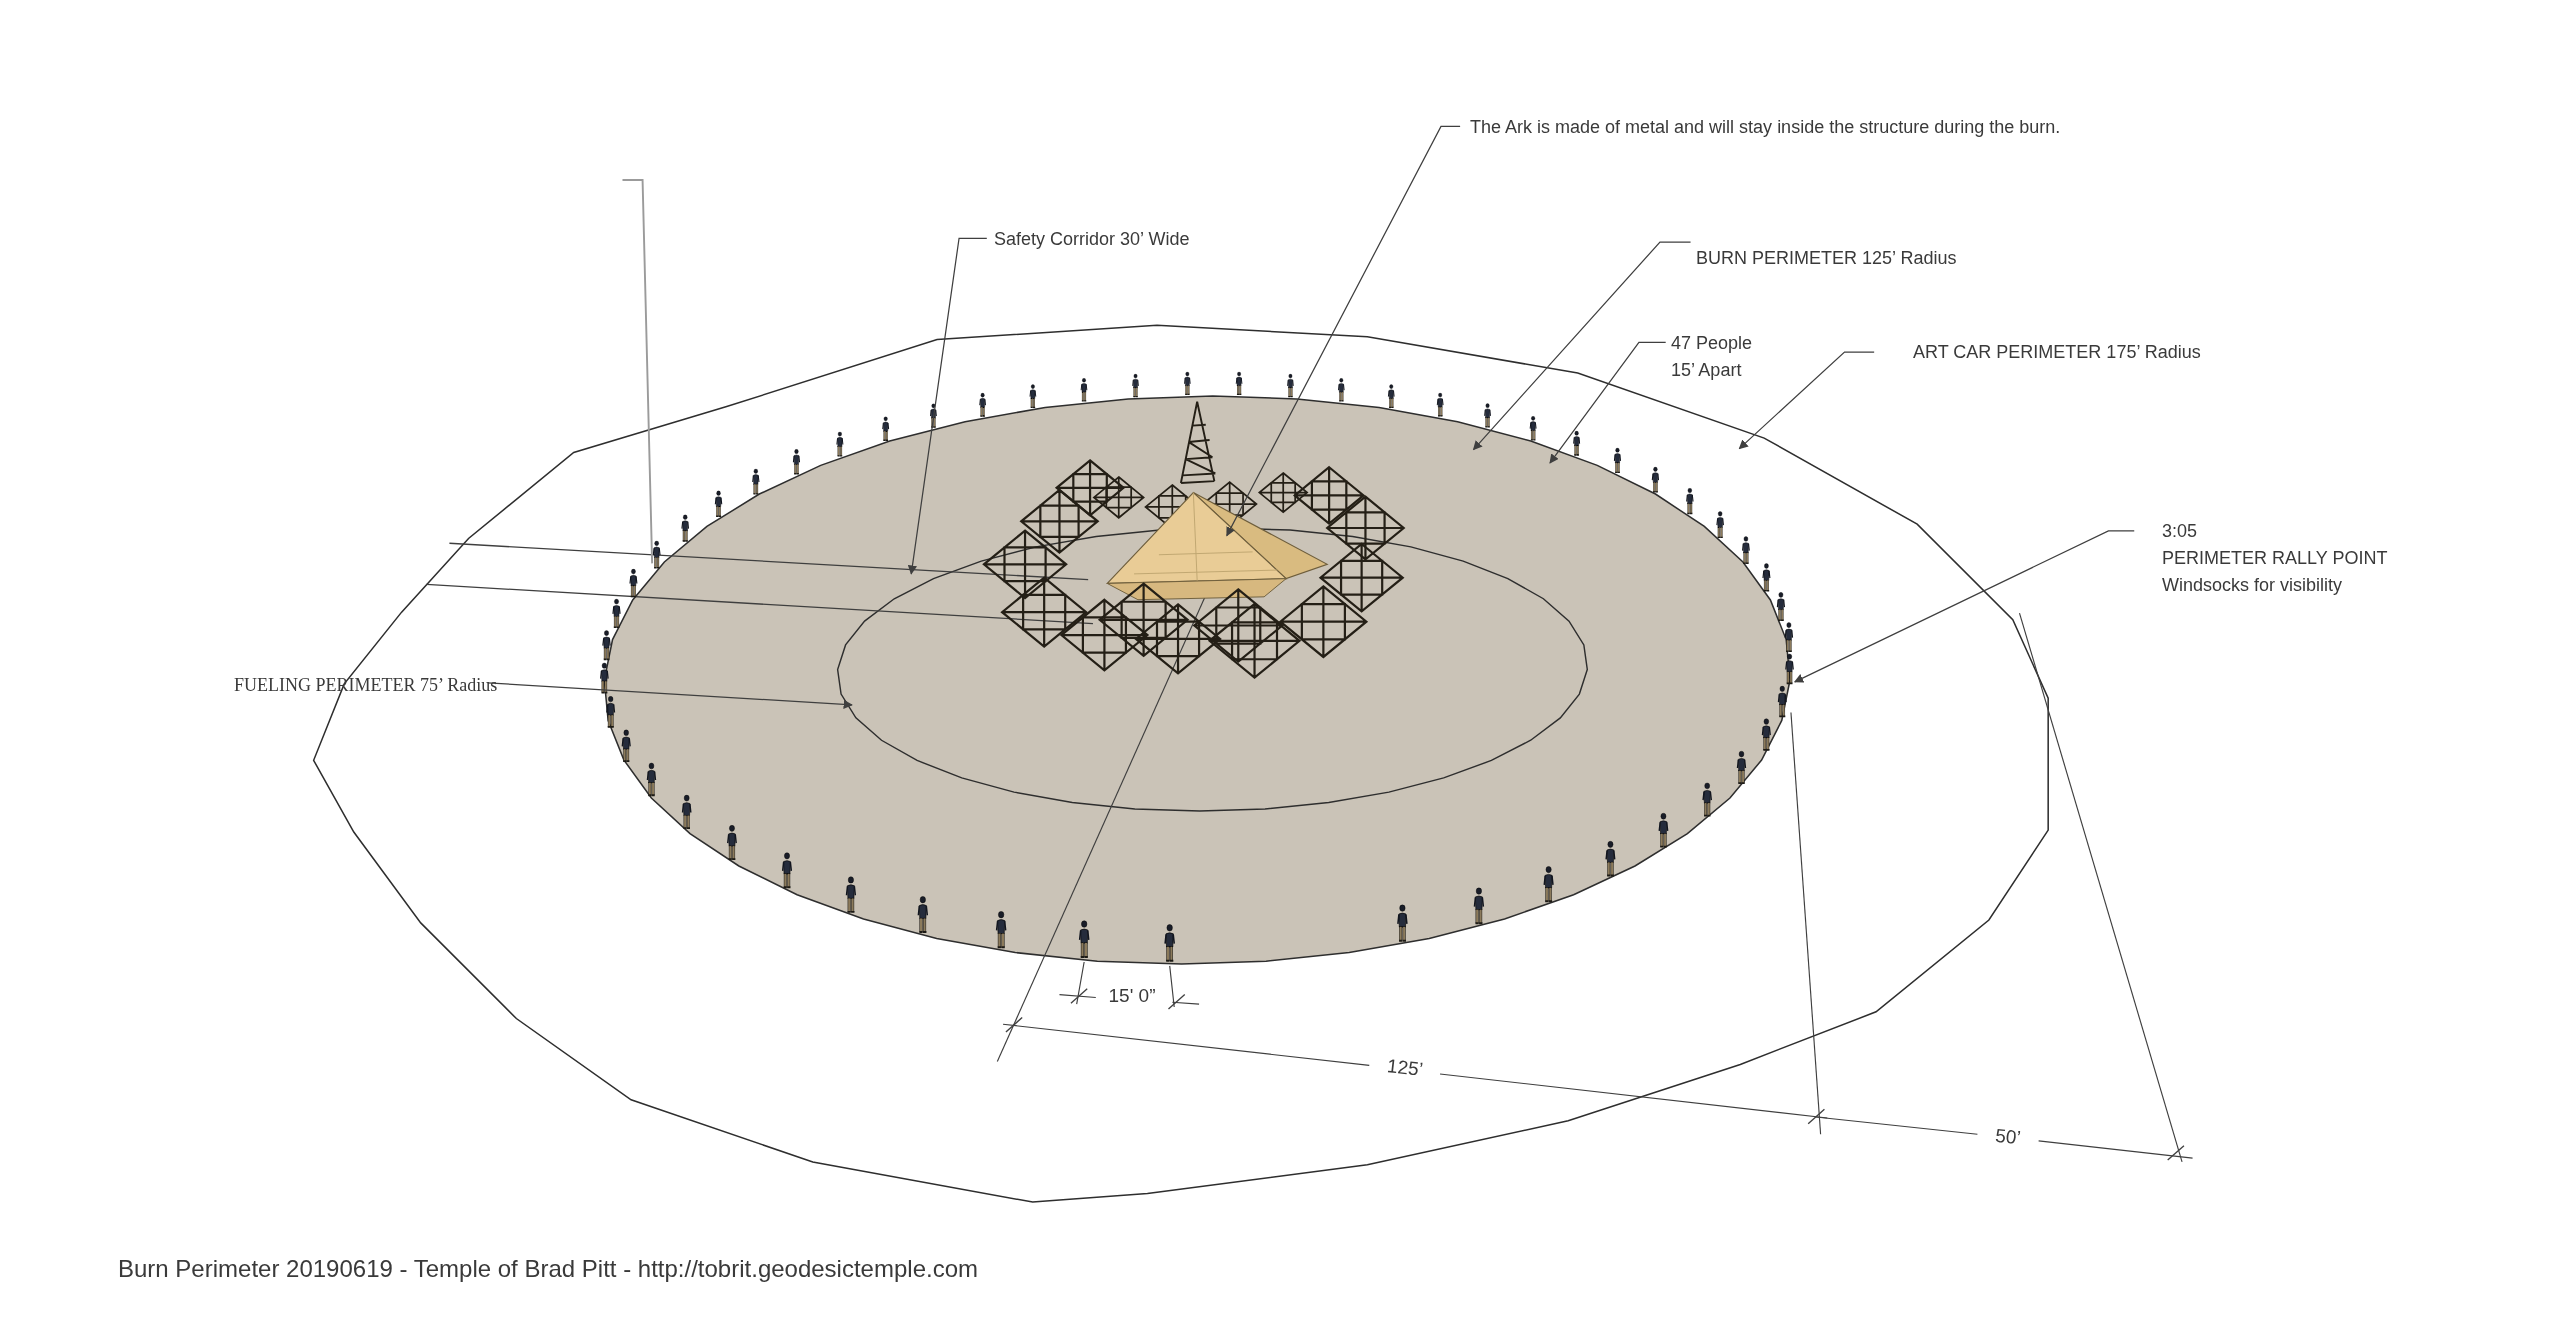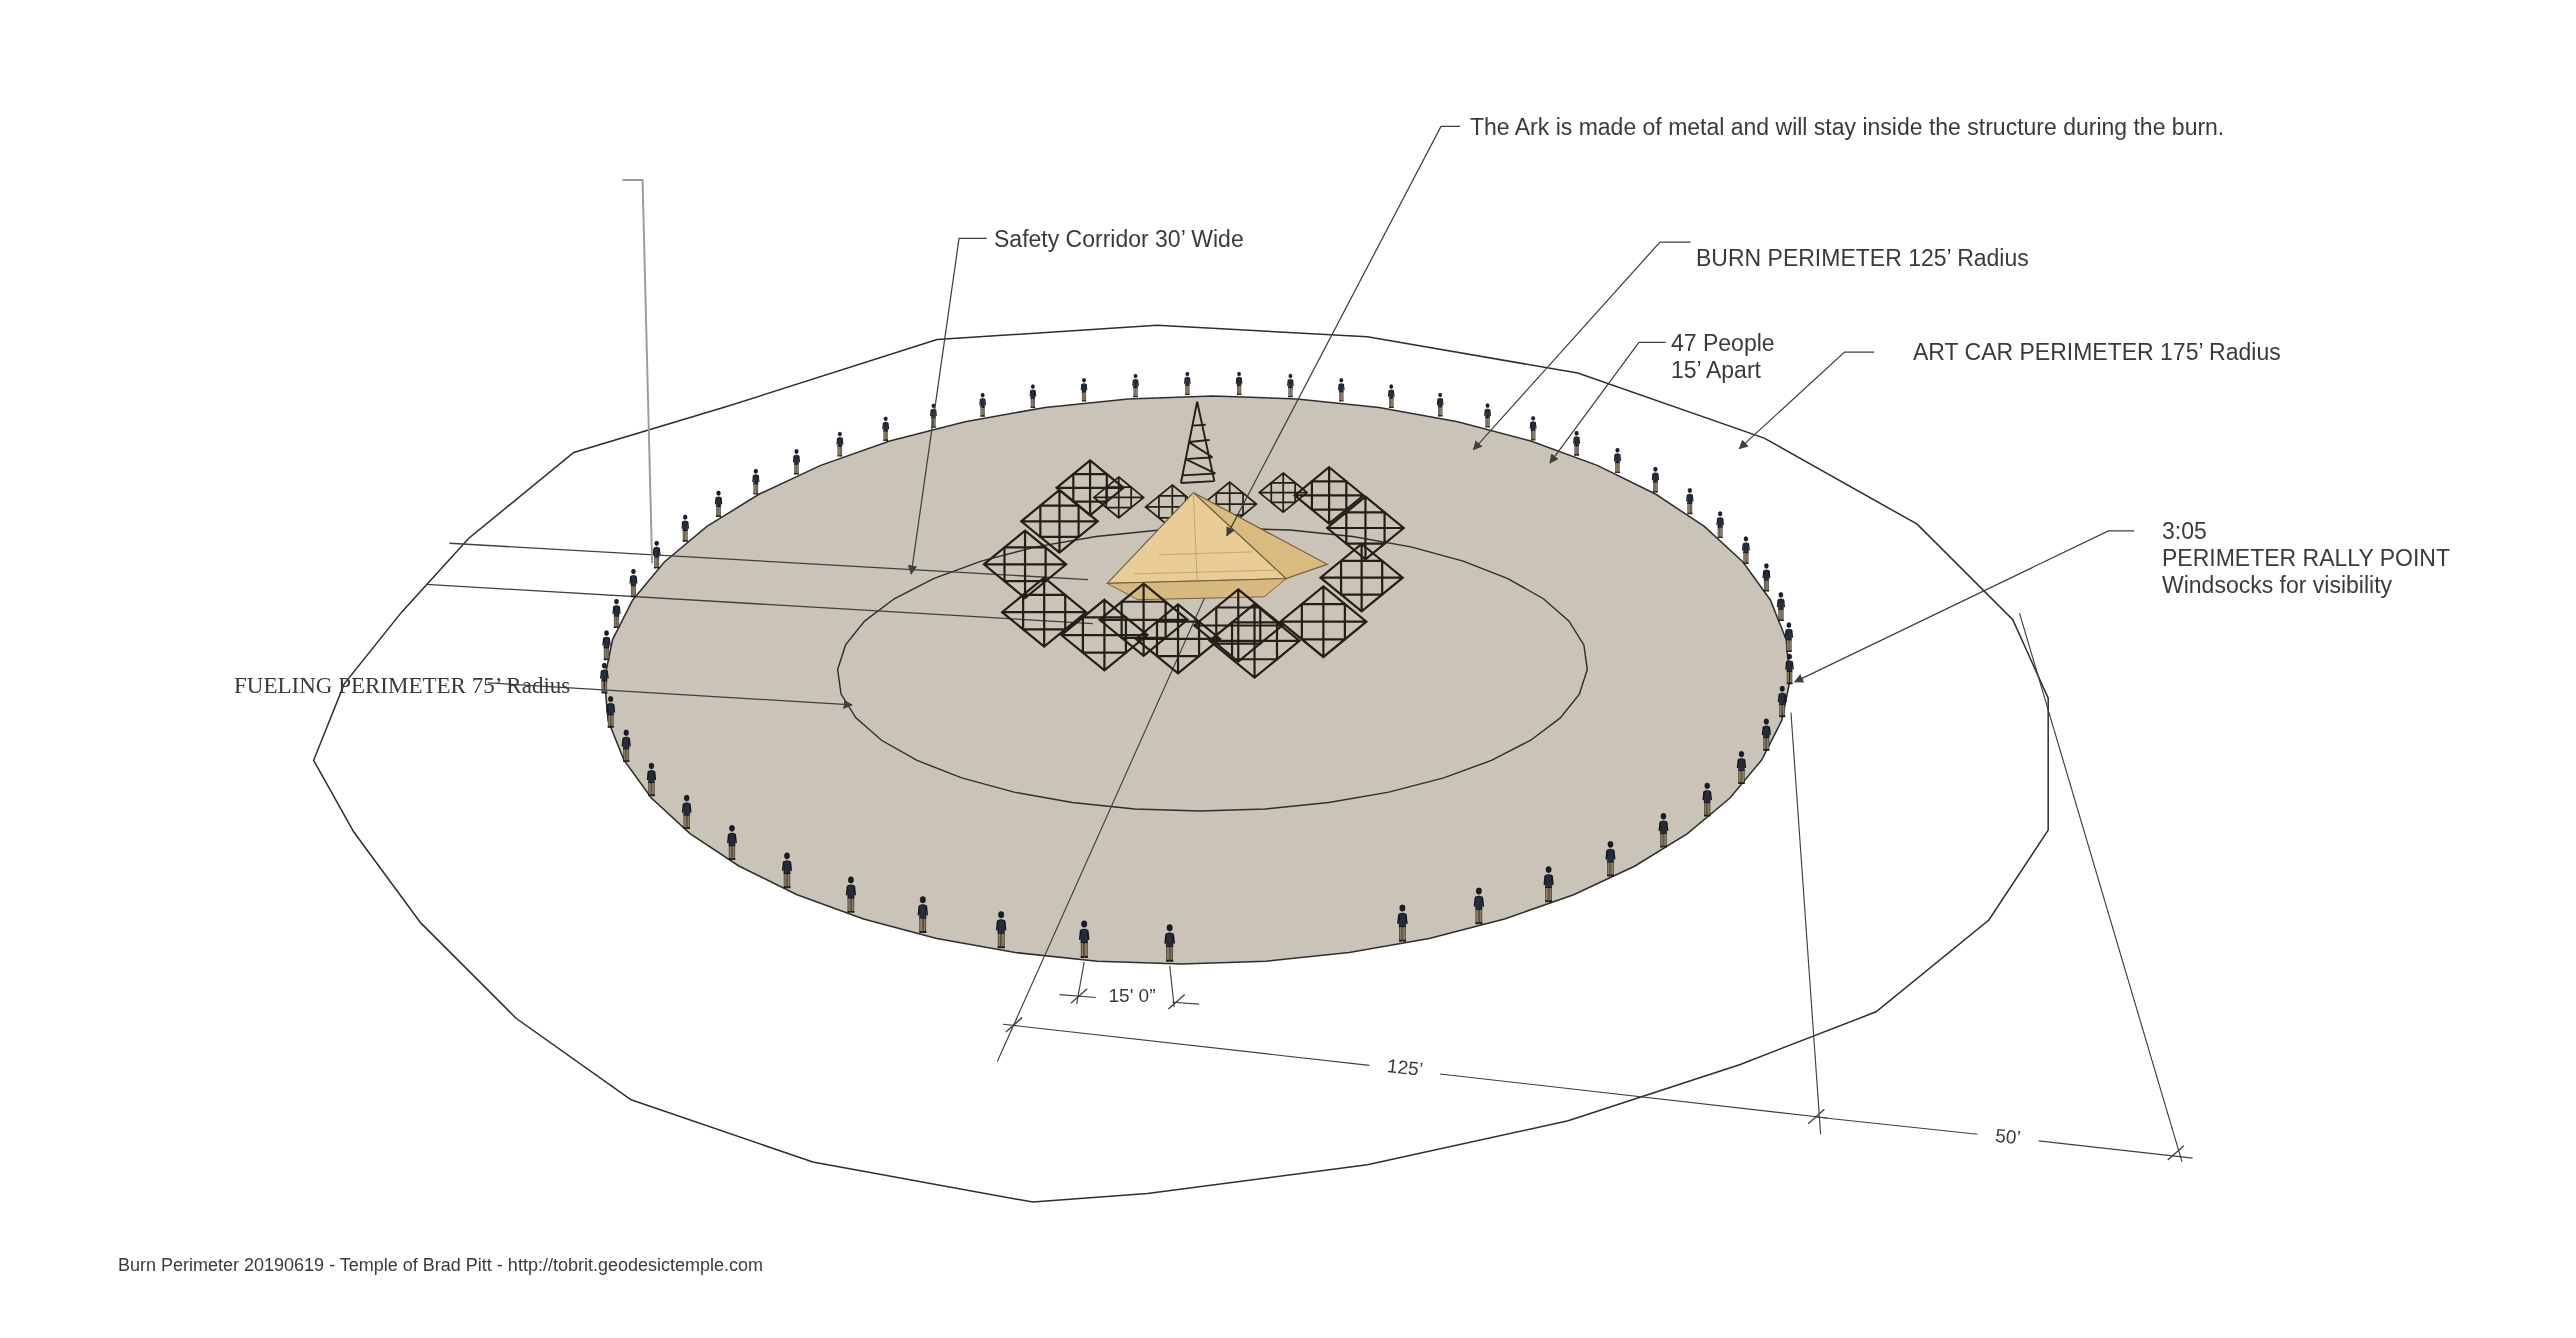--- a/index.html
+++ b/index.html
@@ -1,25 +1,25 @@
 <!DOCTYPE html>
 <html style="--jacket: #252c3c; --pants: #8c7b5c;"><head>
 <meta charset="utf-8">
 <style>
   html,body{margin:0;padding:0;background:#ffffff;}
   #stage{position:relative;width:2576px;height:1339px;background:#ffffff;overflow:hidden;
          font-family:"Liberation Sans",sans-serif;}
   #stage svg{position:absolute;left:0;top:0;}
-  .lbl{position:absolute;color:#3a3a3a;font-size:23px;line-height:27px;white-space:nowrap;}
+  .lbl{position:absolute;color:#3a3a3a;font-size:18px;line-height:27px;white-space:nowrap;}
   .lbl .ln{display:block;}
   .dim{position:absolute;color:#3a3a3a;font-size:19px;white-space:nowrap;
        transform:translate(-50%,-50%);}
   .dim.r6{transform:translate(-50%,-50%) rotate(6.4deg);}
   .dim.r5{transform:translate(-50%,-50%) rotate(6deg);}
-  .footer{position:absolute;color:#3a3a3a;font-size:18px;white-space:nowrap;}
+  .footer{position:absolute;color:#3a3a3a;font-size:24px;white-space:nowrap;}
 </style>
 </head>
 <body>
 
 <div id="stage">
 
   <svg width="2576" height="1339" viewBox="0 0 2694 1400">
     <defs>
       <marker id="arrow" viewBox="0 0 10 10" refX="9" refY="5" markerWidth="7.5" markerHeight="7.5" orient="auto">
         <path d="M0,0 L10,5 L0,10 Z" fill="#3f3f3f"></path>

